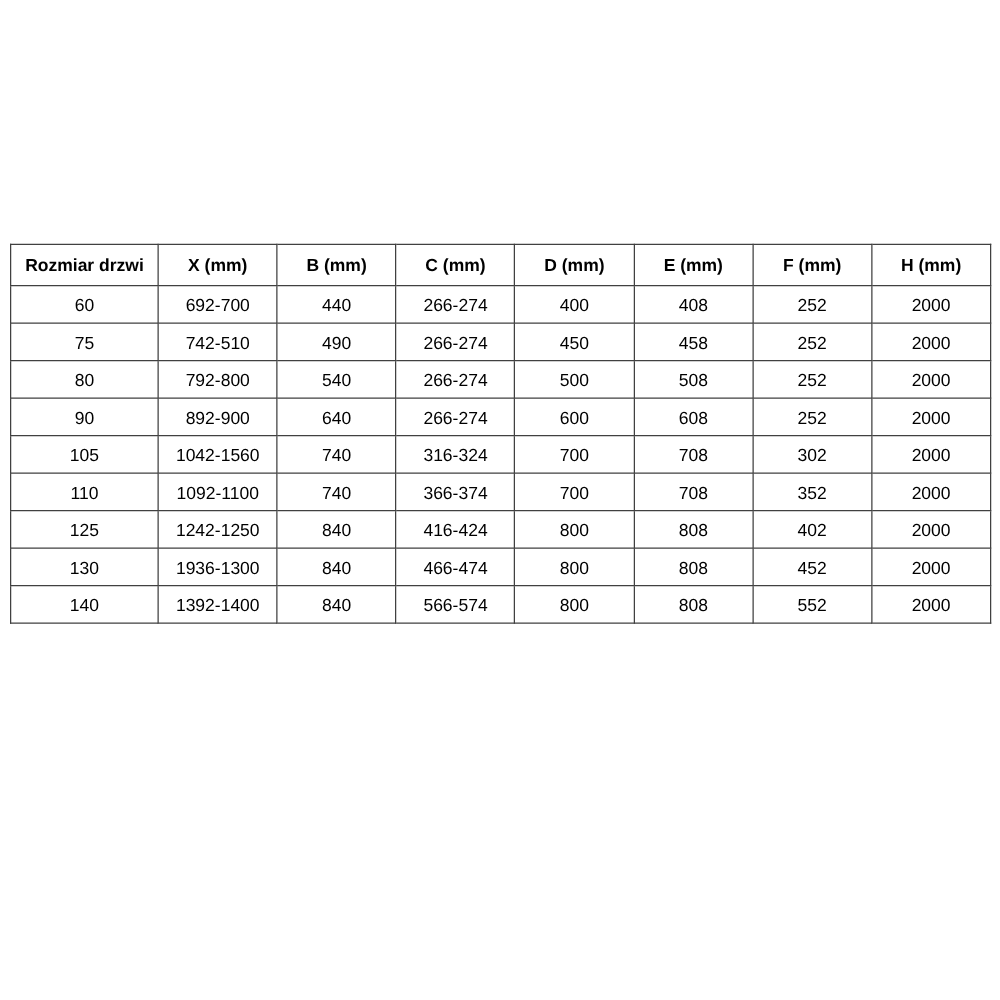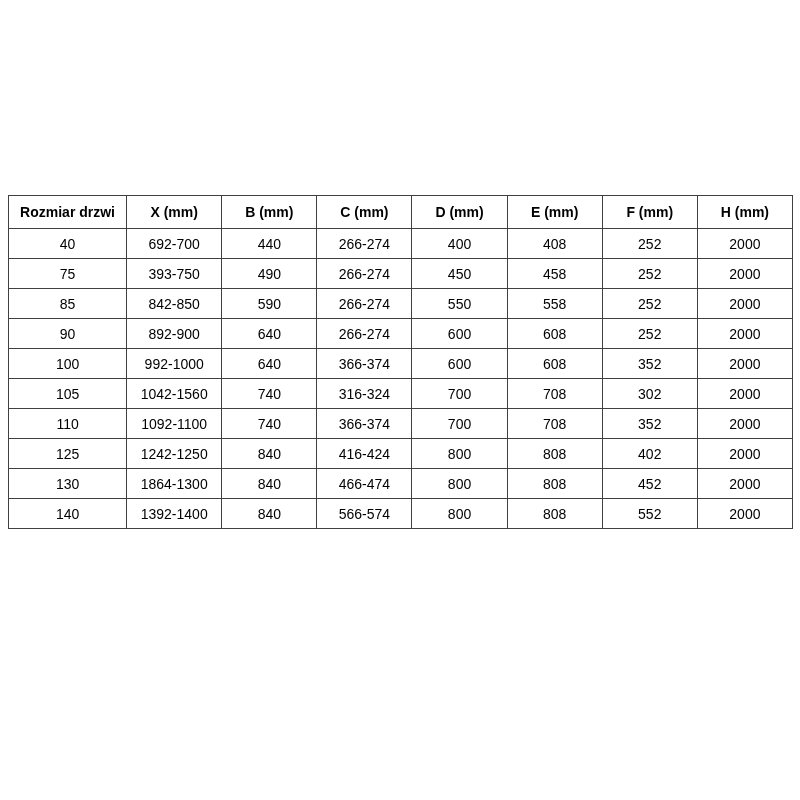--- a/index.html
+++ b/index.html
@@ -67,67 +67,57 @@
           <th>B (mm)</th>
           <th>C (mm)</th>
           <th>D (mm)</th>
           <th>E (mm)</th>
           <th>F (mm)</th>
           <th>H (mm)</th>
         </tr>
     </thead>
     <tbody>
         <tr>
-          <td>40</td>
+          <td>60</td>
           <td>692-700</td>
           <td>440</td>
           <td>266-274</td>
           <td>400</td>
           <td>408</td>
           <td>252</td>
           <td>2000</td>
         </tr>
         <tr>
           <td>75</td>
-          <td>393-750</td>
+          <td>742-510</td>
           <td>490</td>
           <td>266-274</td>
           <td>450</td>
           <td>458</td>
           <td>252</td>
           <td>2000</td>
         </tr>
         <tr>
-          <td>85</td>
-          <td>842-850</td>
-          <td>590</td>
+          <td>80</td>
+          <td>792-800</td>
+          <td>540</td>
           <td>266-274</td>
-          <td>550</td>
-          <td>558</td>
+          <td>500</td>
+          <td>508</td>
           <td>252</td>
           <td>2000</td>
         </tr>
         <tr>
           <td>90</td>
           <td>892-900</td>
           <td>640</td>
           <td>266-274</td>
           <td>600</td>
           <td>608</td>
           <td>252</td>
-          <td>2000</td>
-        </tr>
-        <tr>
-          <td>100</td>
-          <td>992-1000</td>
-          <td>640</td>
-          <td>366-374</td>
-          <td>600</td>
-          <td>608</td>
-          <td>352</td>
           <td>2000</td>
         </tr>
         <tr>
           <td>105</td>
           <td>1042-1560</td>
           <td>740</td>
           <td>316-324</td>
           <td>700</td>
           <td>708</td>
           <td>302</td>
@@ -148,21 +138,21 @@
           <td>1242-1250</td>
           <td>840</td>
           <td>416-424</td>
           <td>800</td>
           <td>808</td>
           <td>402</td>
           <td>2000</td>
         </tr>
         <tr>
           <td>130</td>
-          <td>1864-1300</td>
+          <td>1936-1300</td>
           <td>840</td>
           <td>466-474</td>
           <td>800</td>
           <td>808</td>
           <td>452</td>
           <td>2000</td>
         </tr>
         <tr>
           <td>140</td>
           <td>1392-1400</td>

